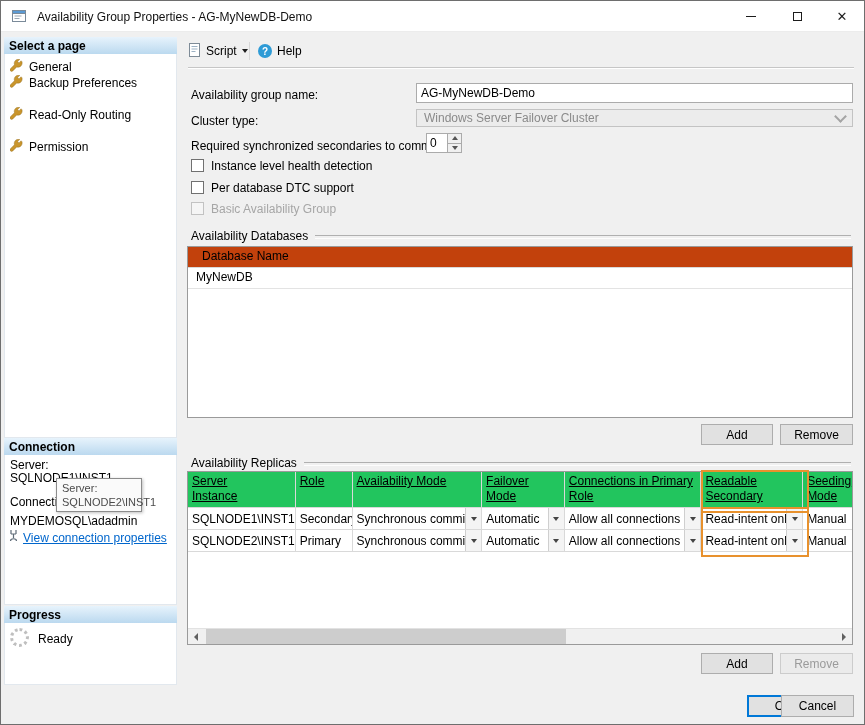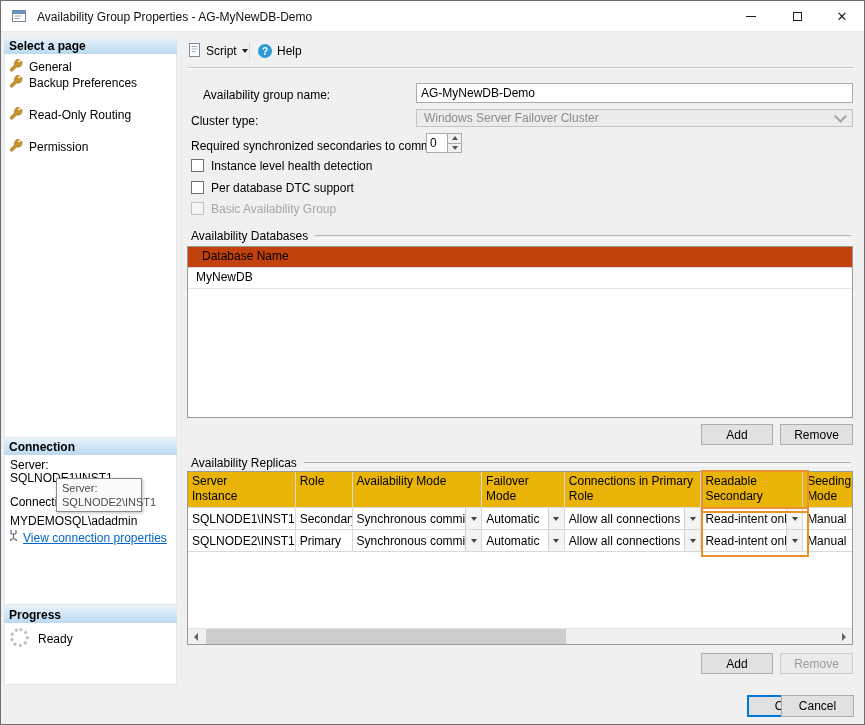--- a/index.html
+++ b/index.html
@@ -61,21 +61,21 @@
   .group{position:absolute;left:190px;right:13px;display:flex;align-items:center;gap:7px;height:14px;}
   .gline{flex:1;height:2px;border-top:1px solid #B0B0B0;border-bottom:1px solid #FDFDFD;margin-top:2px;}
 
   
   .grid{position:absolute;box-sizing:border-box;background:#FFFFFF;border:1px solid #9A9A9A;overflow:hidden;}
   .dhdr{height:20px;line-height:19px;padding-left:14px;background:#c2410c;border-bottom:1px solid #D9D9D9;}
   .drow{height:20px;line-height:19px;padding-left:8px;border-bottom:1px solid #E3E3E3;background:#fff;}
 
   .rhdr{display:flex;height:36px;}
   .rhc{box-sizing:border-box;border-right:1px solid #D9D9D9;border-bottom:1px solid #D9D9D9;
-       padding:2px 4px;white-space:pre-line;line-height:15px;background:#eab308;overflow:hidden;}
+       padding:2px 4px;white-space:pre-line;line-height:15px;background:#22c55e;overflow:hidden;text-decoration:underline;}
   .rrow{display:flex;height:22px;}
   .rc{box-sizing:border-box;border-right:1px solid #D9D9D9;border-bottom:1px solid #D9D9D9;background:#fff;
       display:flex;align-items:center;overflow:hidden;}
   .rc .ctext{flex:1;padding:0 4px;white-space:nowrap;overflow:hidden;}
   .rc.plain{padding:0 4px;}
   .dd{width:15px;align-self:stretch;border-left:1px solid #CFCFCF;background:#F4F4F4;display:flex;align-items:center;justify-content:center;flex:none;}
   .tri{width:0;height:0;border-left:3.5px solid transparent;border-right:3.5px solid transparent;border-top:4px solid #444;}
   .w0{width:108px;}.w1{width:57px;}.w2{width:130px;}.w3{width:83px;}.w4{width:137px;}.w5{width:102px;}.w6{width:49px;border-right:none;}
 
   .hl{position:absolute;border:2px solid #E8912D;background:transparent;pointer-events:none;z-index:10;}
@@ -179,21 +179,21 @@
     <span>Script</span>
     <span class="caret"></span>
   </div>
   <div class="tsep" style="left:248px;top:41px;"></div>
   <div class="tbtn" style="left:257px;top:38px;">
     <span class="hico">?</span>
     <span>Help</span>
   </div>
   <div class="groove"></div>
 
-  <span class="txt" style="left:202px;top:87px;">Availability group name:</span>
+  <span class="txt" style="left:190px;top:87px;">Availability group name:</span>
   <input class="tbox" style="left: 415px; top: 82px; width: 437px; height: 20px;" value="AG-MyNewDB-Demo">
 
   <span class="txt" style="left:190px;top:113px;">Cluster type:</span>
   <div class="dcombo" style="left:415px;top:108px;width:437px;height:18px;">
     <span>Windows Server Failover Cluster</span>
     <span class="chev"></span>
   </div>
 
   <span class="txt" style="left:190px;top:138px;">Required synchronized secondaries to commit:</span>
   <div class="spin">

